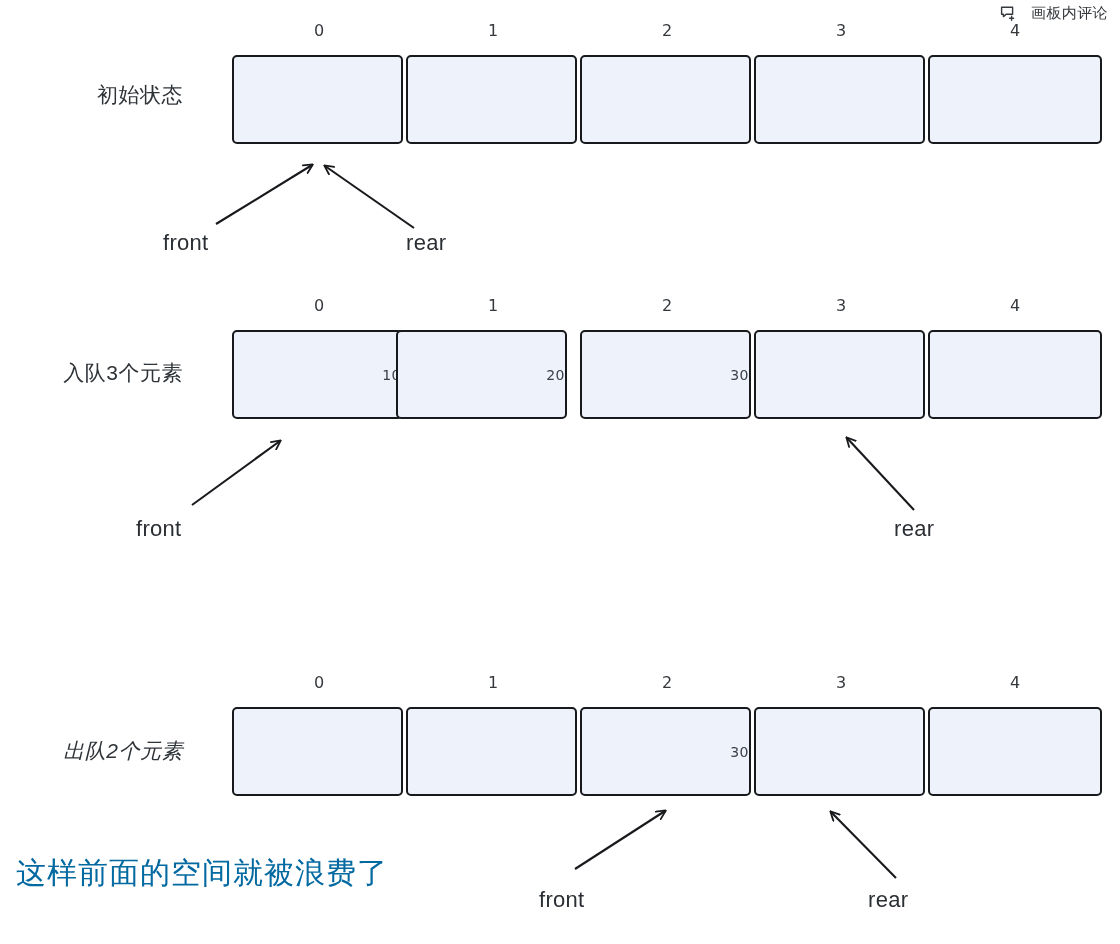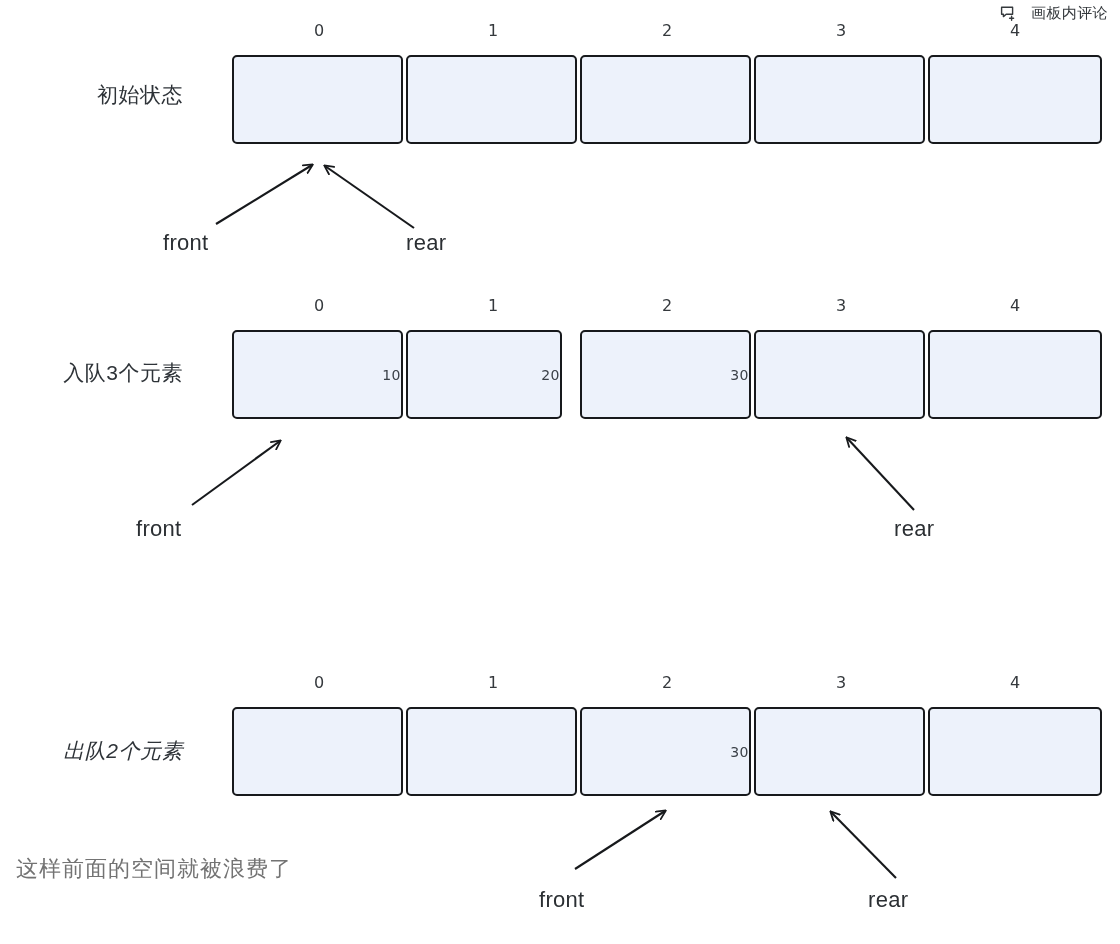--- a/index.html
+++ b/index.html
@@ -92,23 +92,23 @@
     color: #2b2f33;
     white-space: nowrap;
     letter-spacing: 0.3px;
   }
 
   
   .red-note {
     position: absolute;
     left: 16px;
     top: 858px;
-    font-size: 22px;
+    font-size: 30px;
     line-height: 1;
-    color: #737373;
+    color: #0369a1;
     white-space: nowrap;
     letter-spacing: 1px;
   }
 
   .arrows {
     position: absolute;
     inset: 0;
     pointer-events: none;
   }
 </style>
@@ -161,21 +161,21 @@
   <div class="strip" style="top:330px;">
     <div class="idx" style="left:0px;   width:174px;">0</div>
     <div class="idx" style="left:174px; width:174px;">1</div>
     <div class="idx" style="left:348px; width:174px;">2</div>
     <div class="idx" style="left:522px; width:174px;">3</div>
     <div class="idx" style="left:696px; width:174px;">4</div>
 
     <div class="cell" style="left:0px;   width:171px;">
         <span class="cell-value">10</span>
       </div>
-    <div class="cell" style="left:174px; width:156px;">
+    <div class="cell" style="left:164px; width:171px;">
         <span class="cell-value">20</span>
       </div>
     <div class="cell" style="left:348px; width:171px;">
         <span class="cell-value">30</span>
       </div>
     <div class="cell" style="left:522px; width:171px;">
         <span class="cell-value"></span>
       </div>
     <div class="cell" style="left:696px; width:174px;">
         <span class="cell-value"></span>

